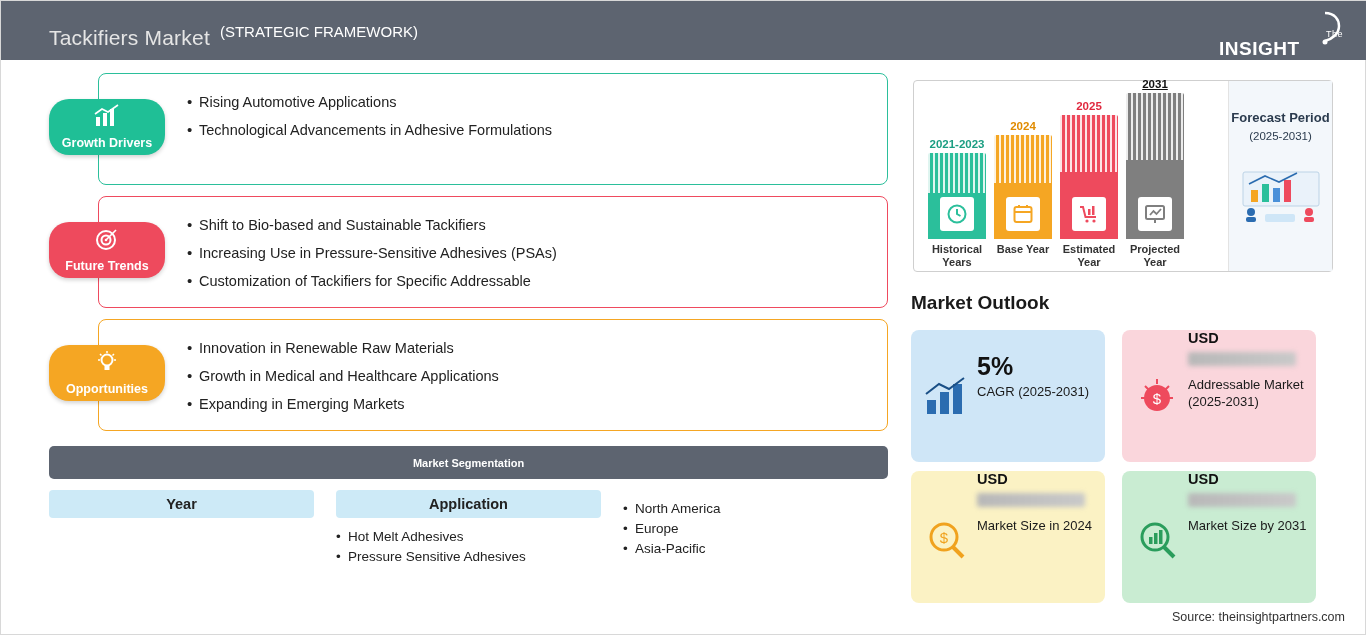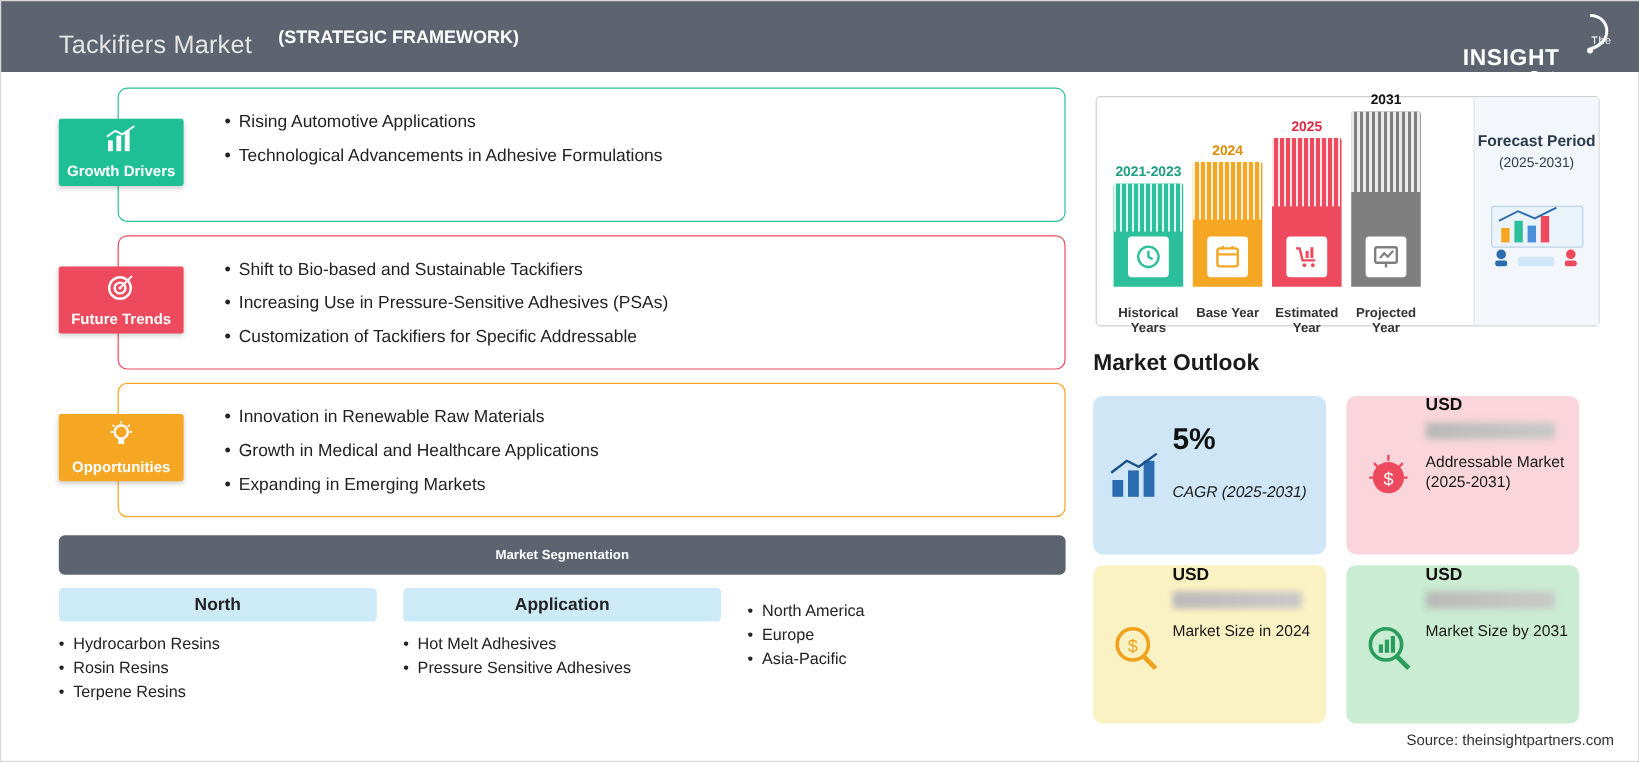--- a/index.html
+++ b/index.html
@@ -25,24 +25,24 @@
   }
   .header-title {
     margin-left: 48px;
     color: #e5e5e5;
     font-size: 21px;
     font-weight: normal;
     letter-spacing: .2px;
     margin-top: 14px;
   }
   .header-sub {
-    margin-left: 22px;
+    margin-left: 10px;
     color: #ffffff;
     font-size: 15px;
-    font-weight: bold;
+    font-weight: normal;
     position: relative; top: 1px;
   }
   .logo {
     position: absolute; right: 24px; top: 8px;
     width: 128px; height: 44px;
     color: #ffffff;
     text-align: right;
   }
   .logo .l1 { font-size: 9px; letter-spacing: .5px; line-height: 10px; text-align: right; margin-left: 4px; margin-top: 20px;}
   .logo .l2 { font-size: 19px; font-weight: bold; letter-spacing: .5px; line-height: 19px; text-align: left; margin-left: 4px;}
@@ -70,22 +70,22 @@
     position: relative; padding-left: 12px;
   }
   .panel li:before {
     content: "\2022";
     position: absolute; left: 0; top: 0;
     color: #222; font-size: 15px;
   }
 
   .tag {
     position: absolute;
-    width: 104px; height: 56px;
-    border-radius: 2px;
+    width: 116px; height: 56px;
+    border-radius: 20px;
     color: #ffffff;
     text-align: center;
     box-shadow: 0 2px 4px rgba(0,0,0,.18);
     display: flex; flex-direction: column;
     align-items: center; justify-content: flex-end;
     padding-bottom: 5px;
   }
   .tag .tag-label { font-size: 12.5px; font-weight: bold; }
   .tag .tag-icon { position: absolute; top: 5px; left: 50%; transform: translateX(-50%); }
   .tag.growth { left: 48px; top: 39px; background: #1fbf96; }
@@ -139,21 +139,21 @@
   }
   .fc-year {
     position: absolute; bottom: 100%;
     width: 100%; text-align: center;
     font-size: 11.5px; font-weight: bold;
     margin-bottom: 3px; white-space: nowrap;
   }
   .fc-cap {
     position: absolute; top: 100%; left: -8px; width: 74px;
     text-align: center; font-size: 11px; font-weight: bold; color: #333;
-    margin-top: 16px; line-height: 13px;
+    margin-top: 4px; line-height: 13px;
   }
   .fc-ico {
     position: absolute; bottom: 8px; left: 50%; transform: translateX(-50%);
     width: 34px; height: 34px; background: #ffffff; border-radius: 3px;
     display: flex; align-items: center; justify-content: center;
   }
   .fc-right {
     position: absolute; right: 0; top: 0;
     width: 104px; height: 190px;
     background: #f3f7fb;
@@ -182,21 +182,21 @@
   .card .blur {
     margin-left: 66px; margin-top: 6px;
     width: 108px; height: 14px;
     background: linear-gradient(90deg,#b8b8b8,#c9c9c9);
     filter: blur(2.6px);
     border-radius: 2px;
   }
   .card .lbl { margin-left: 66px; margin-top: 10px; font-size: 13px; color: #1a1a1a; line-height: 17px; }
   .card .ico { position: absolute; left: 12px; top: 46px; width: 50px; height: 50px; }
   .card.c1 .big { font-size: 25px; font-weight: bold; color: #111; margin-left: 66px; margin-top: 22px; }
-  .card.c1 .lbl { margin-top: 20px; font-style: italic; }
+  .card.c1 .lbl { margin-top: 2px; }
 
   .source {
     position: absolute; right: 22px; top: 550px;
     font-size: 12.5px; color: #333;
   }
 </style>
 </head>
 <body>
 
 <div class="page">
@@ -268,26 +268,21 @@
           <rect x="9.5" y="16" width="5" height="4" fill="#ffffff"></rect>
           <path d="M12 1 L12 3 M3 10 L5 10 M19 10 L21 10 M5 4 L6.5 5.5 M19 4 L17.5 5.5" stroke="#ffffff" stroke-width="1.5"></path>
         </svg>
       </span>
       <span class="tag-label">Opportunities</span>
     </div>
 
     <div class="seg-title">Market Segmentation</div>
 
     <div class="seg-col c1">
-      <div class="seg-head">North</div>
-      <ul>
-        <li>Hydrocarbon Resins</li>
-        <li>Rosin Resins</li>
-        <li>Terpene Resins</li>
-      </ul>
+      <div class="seg-head">Year</div>
     </div>
 
     <div class="seg-col c2">
       <div class="seg-head">Application</div>
       <ul>
         <li>Hot Melt Adhesives</li>
         <li>Pressure Sensitive Adhesives</li>
       </ul>
     </div>
 
@@ -345,21 +340,21 @@
                 <circle cx="17" cy="19" r="1.6" fill="#ee4a5d"></circle>
                 <rect x="11" y="7" width="2.5" height="6" fill="#ee4a5d"></rect>
                 <rect x="15" y="4" width="2.5" height="9" fill="#ee4a5d"></rect>
               </svg>
             </div>
           </div>
           <div class="fc-cap">Estimated Year</div>
         </div>
 
         <div class="fc-item" style="left:202px;">
-          <div class="fc-year" style="color:#111;">2031</div>
+          <div class="fc-year" style="color:#111;text-decoration:underline;">2031</div>
           <div class="fc-bar" style="height:146px;background:#7f7f7f;">
             <div class="stripes"></div>
             <div class="fc-ico">
               <svg width="24" height="24" viewBox="0 0 24 24">
                 <rect x="3" y="4" width="18" height="13" rx="1.5" fill="none" stroke="#7f7f7f" stroke-width="2"></rect>
                 <path d="M7 13 L10.5 9 L13.5 12 L18 7" fill="none" stroke="#7f7f7f" stroke-width="1.8"></path>
                 <path d="M12 17 V21" stroke="#7f7f7f" stroke-width="2"></path>
               </svg>
             </div>
           </div>

